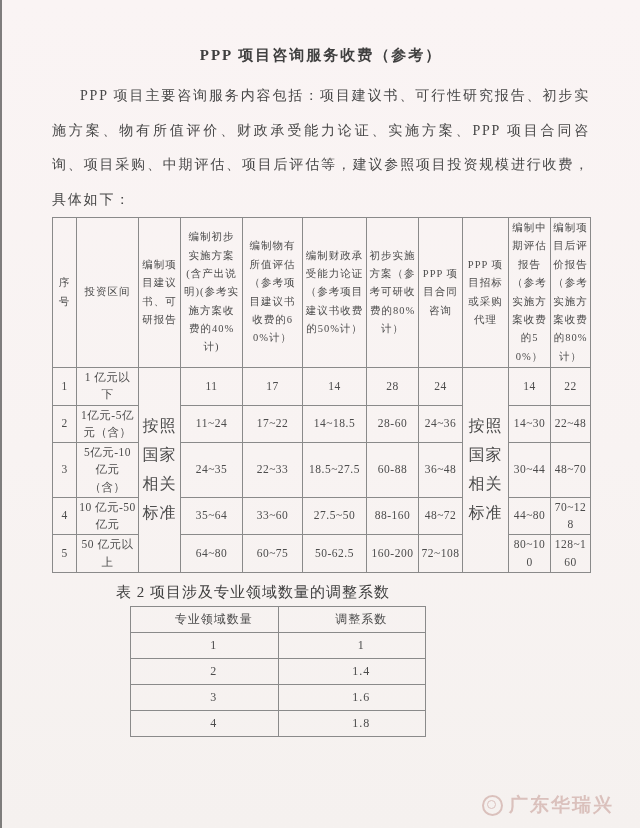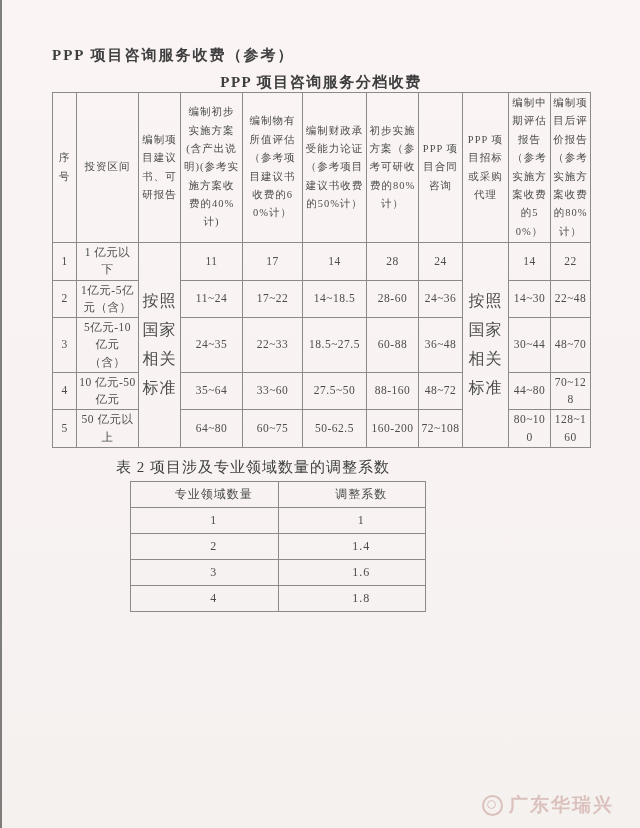--- a/index.html
+++ b/index.html
@@ -17,21 +17,21 @@
   }
   .scan-edge{
     position:absolute;left:0;top:0;width:2px;height:828px;
     background:#555;opacity:.75;
   }
   .content{
     position:absolute;left:52px;top:0;width:538px;
   }
   .doc-title{
     margin:46px 0 0 0;
-    text-align:left;
+    text-align:center;
     font-size:15px;font-weight:bold;
     letter-spacing:2px;color:#3f3f3f;
   }
   .doc-subtitle{
     margin-top:24px;
     text-align:center;font-size:14px;letter-spacing:2px;color:#474747;
   }
   .intro{
     margin:14px 0 0 0;
     font-size:14px;line-height:34.5px;
@@ -102,21 +102,21 @@
   }
 </style>
 </head>
 <body>
 
 <div class="page">
   <div class="scan-edge"></div>
 
   <div class="content">
     <h1 class="doc-title">PPP 项目咨询服务收费（参考）</h1>
-    <h2 class="section-heading">PPP 项目咨询服务分档收费</h2>
+    <p class="intro">PPP 项目主要咨询服务内容包括：项目建议书、可行性研究报告、初步实施方案、物有所值评价、财政承受能力论证、实施方案、PPP 项目合同咨询、项目采购、中期评估、项目后评估等，建议参照项目投资规模进行收费，具体如下：</p>
 
 
     <table class="t1">
       <colgroup>
         <col style="width:24px">
           <col style="width:62px">
           <col style="width:42px">
         <col style="width:62px">
           <col style="width:60px">
           <col style="width:64px">

